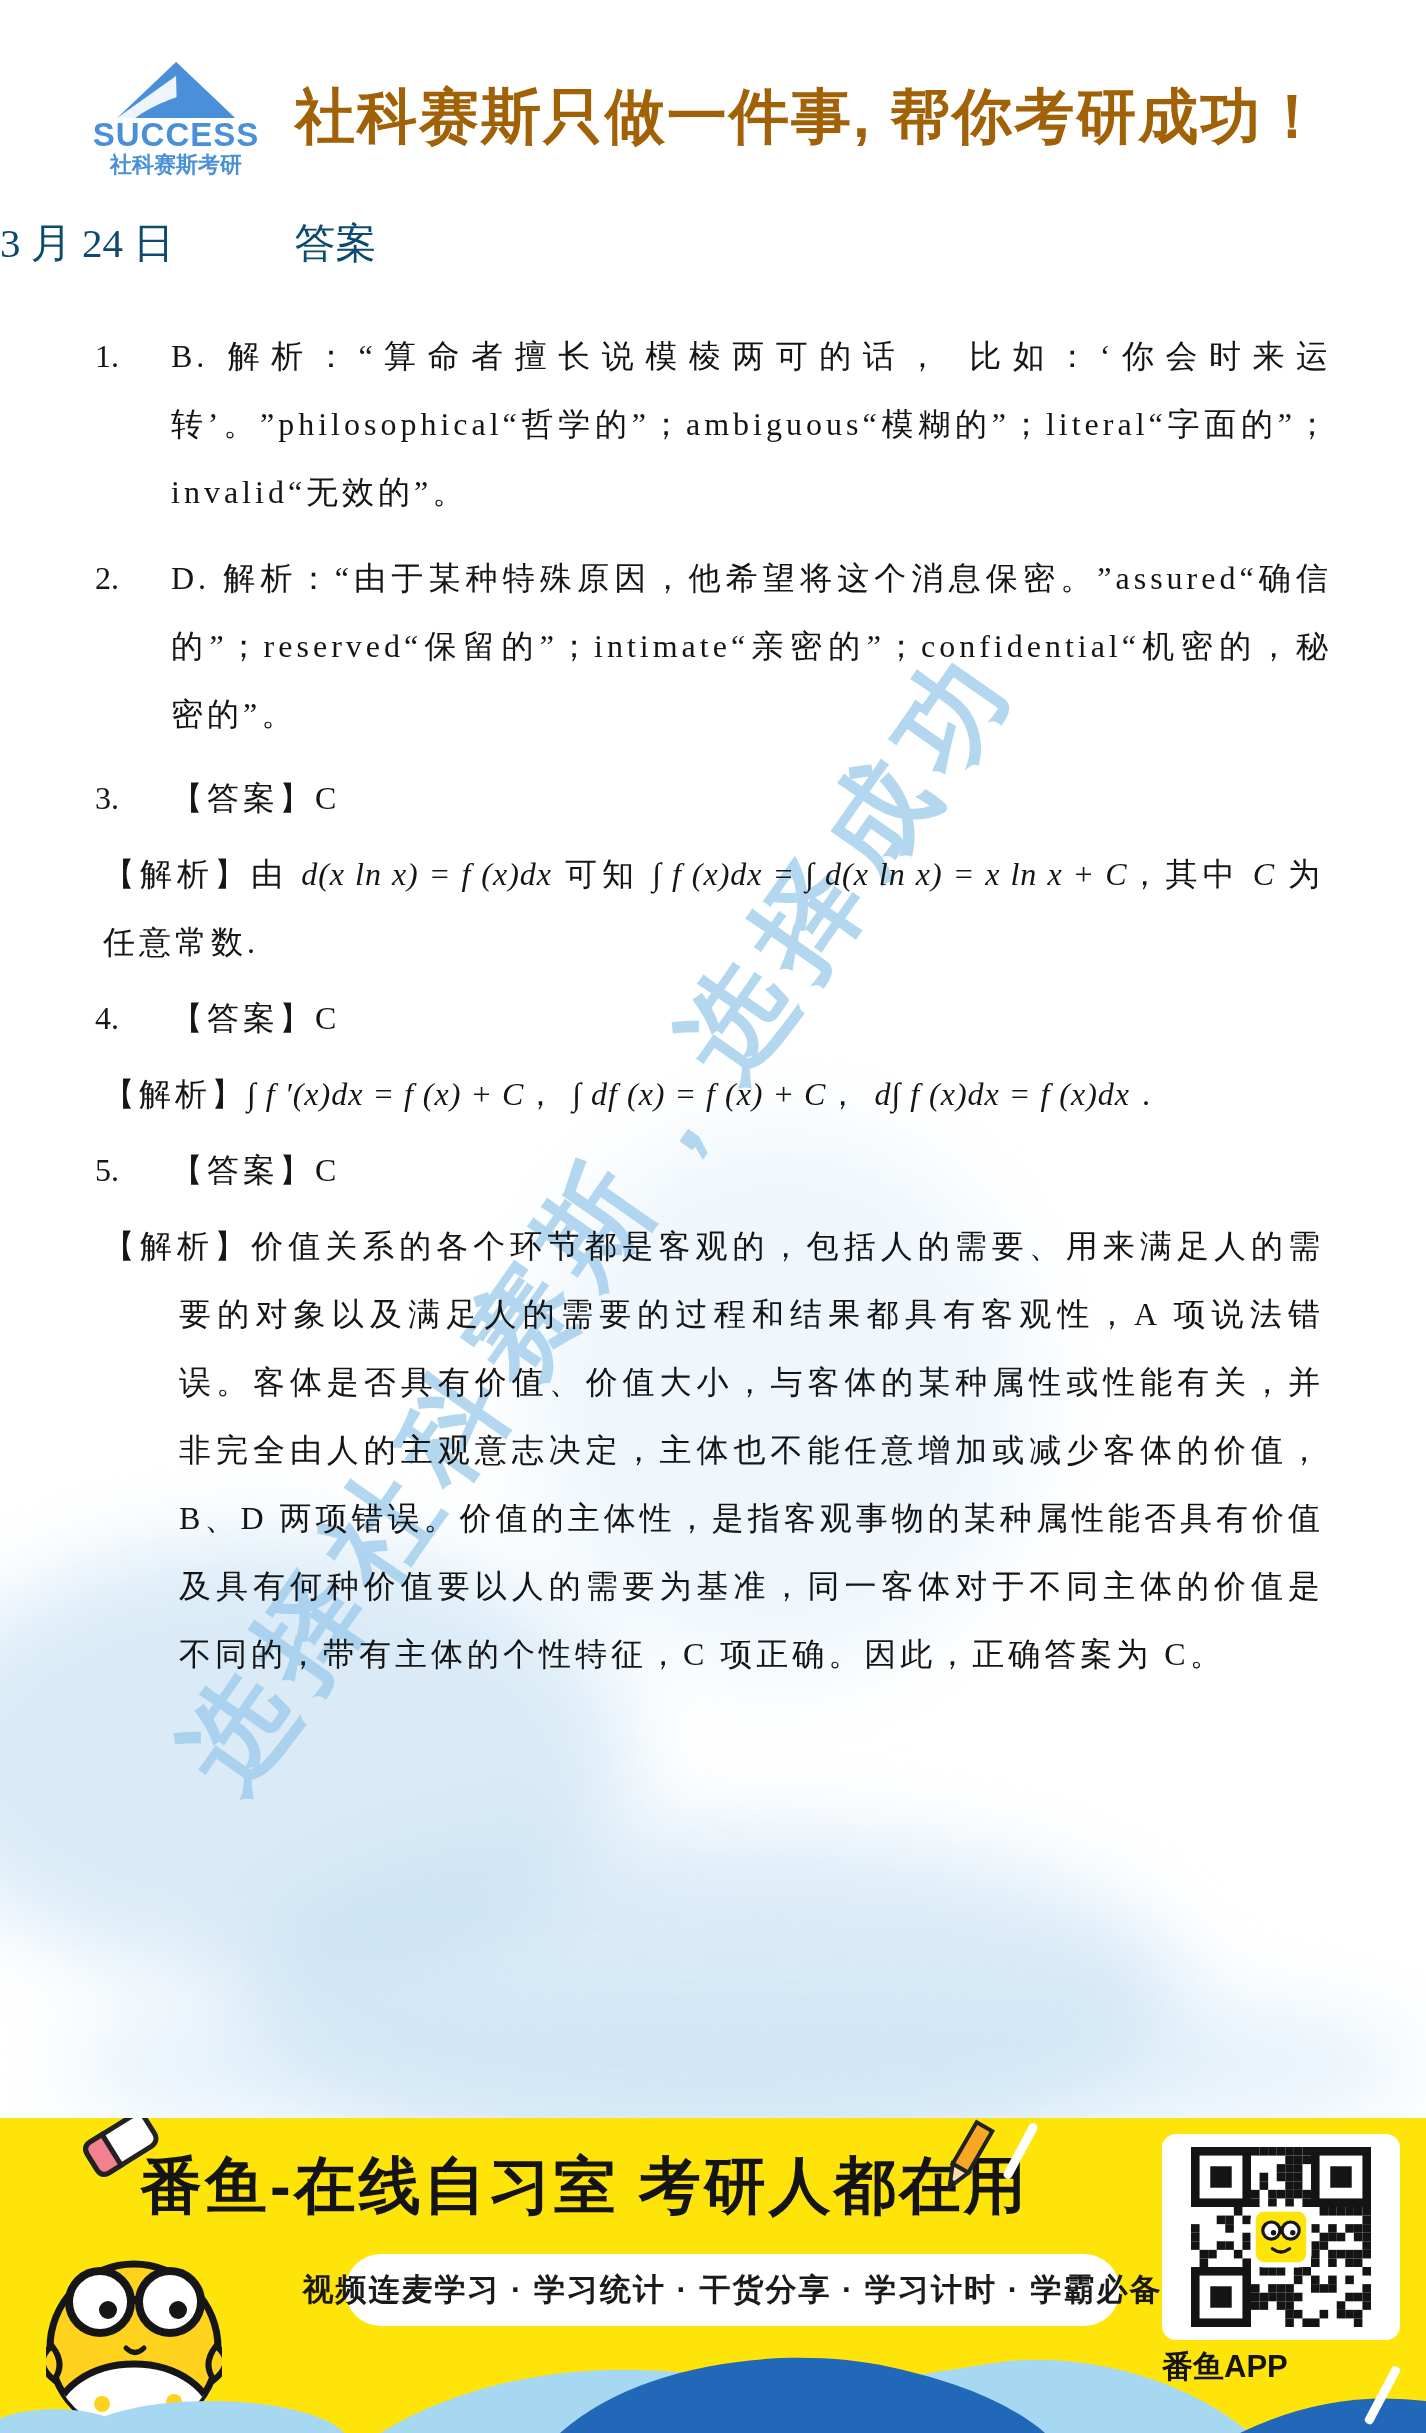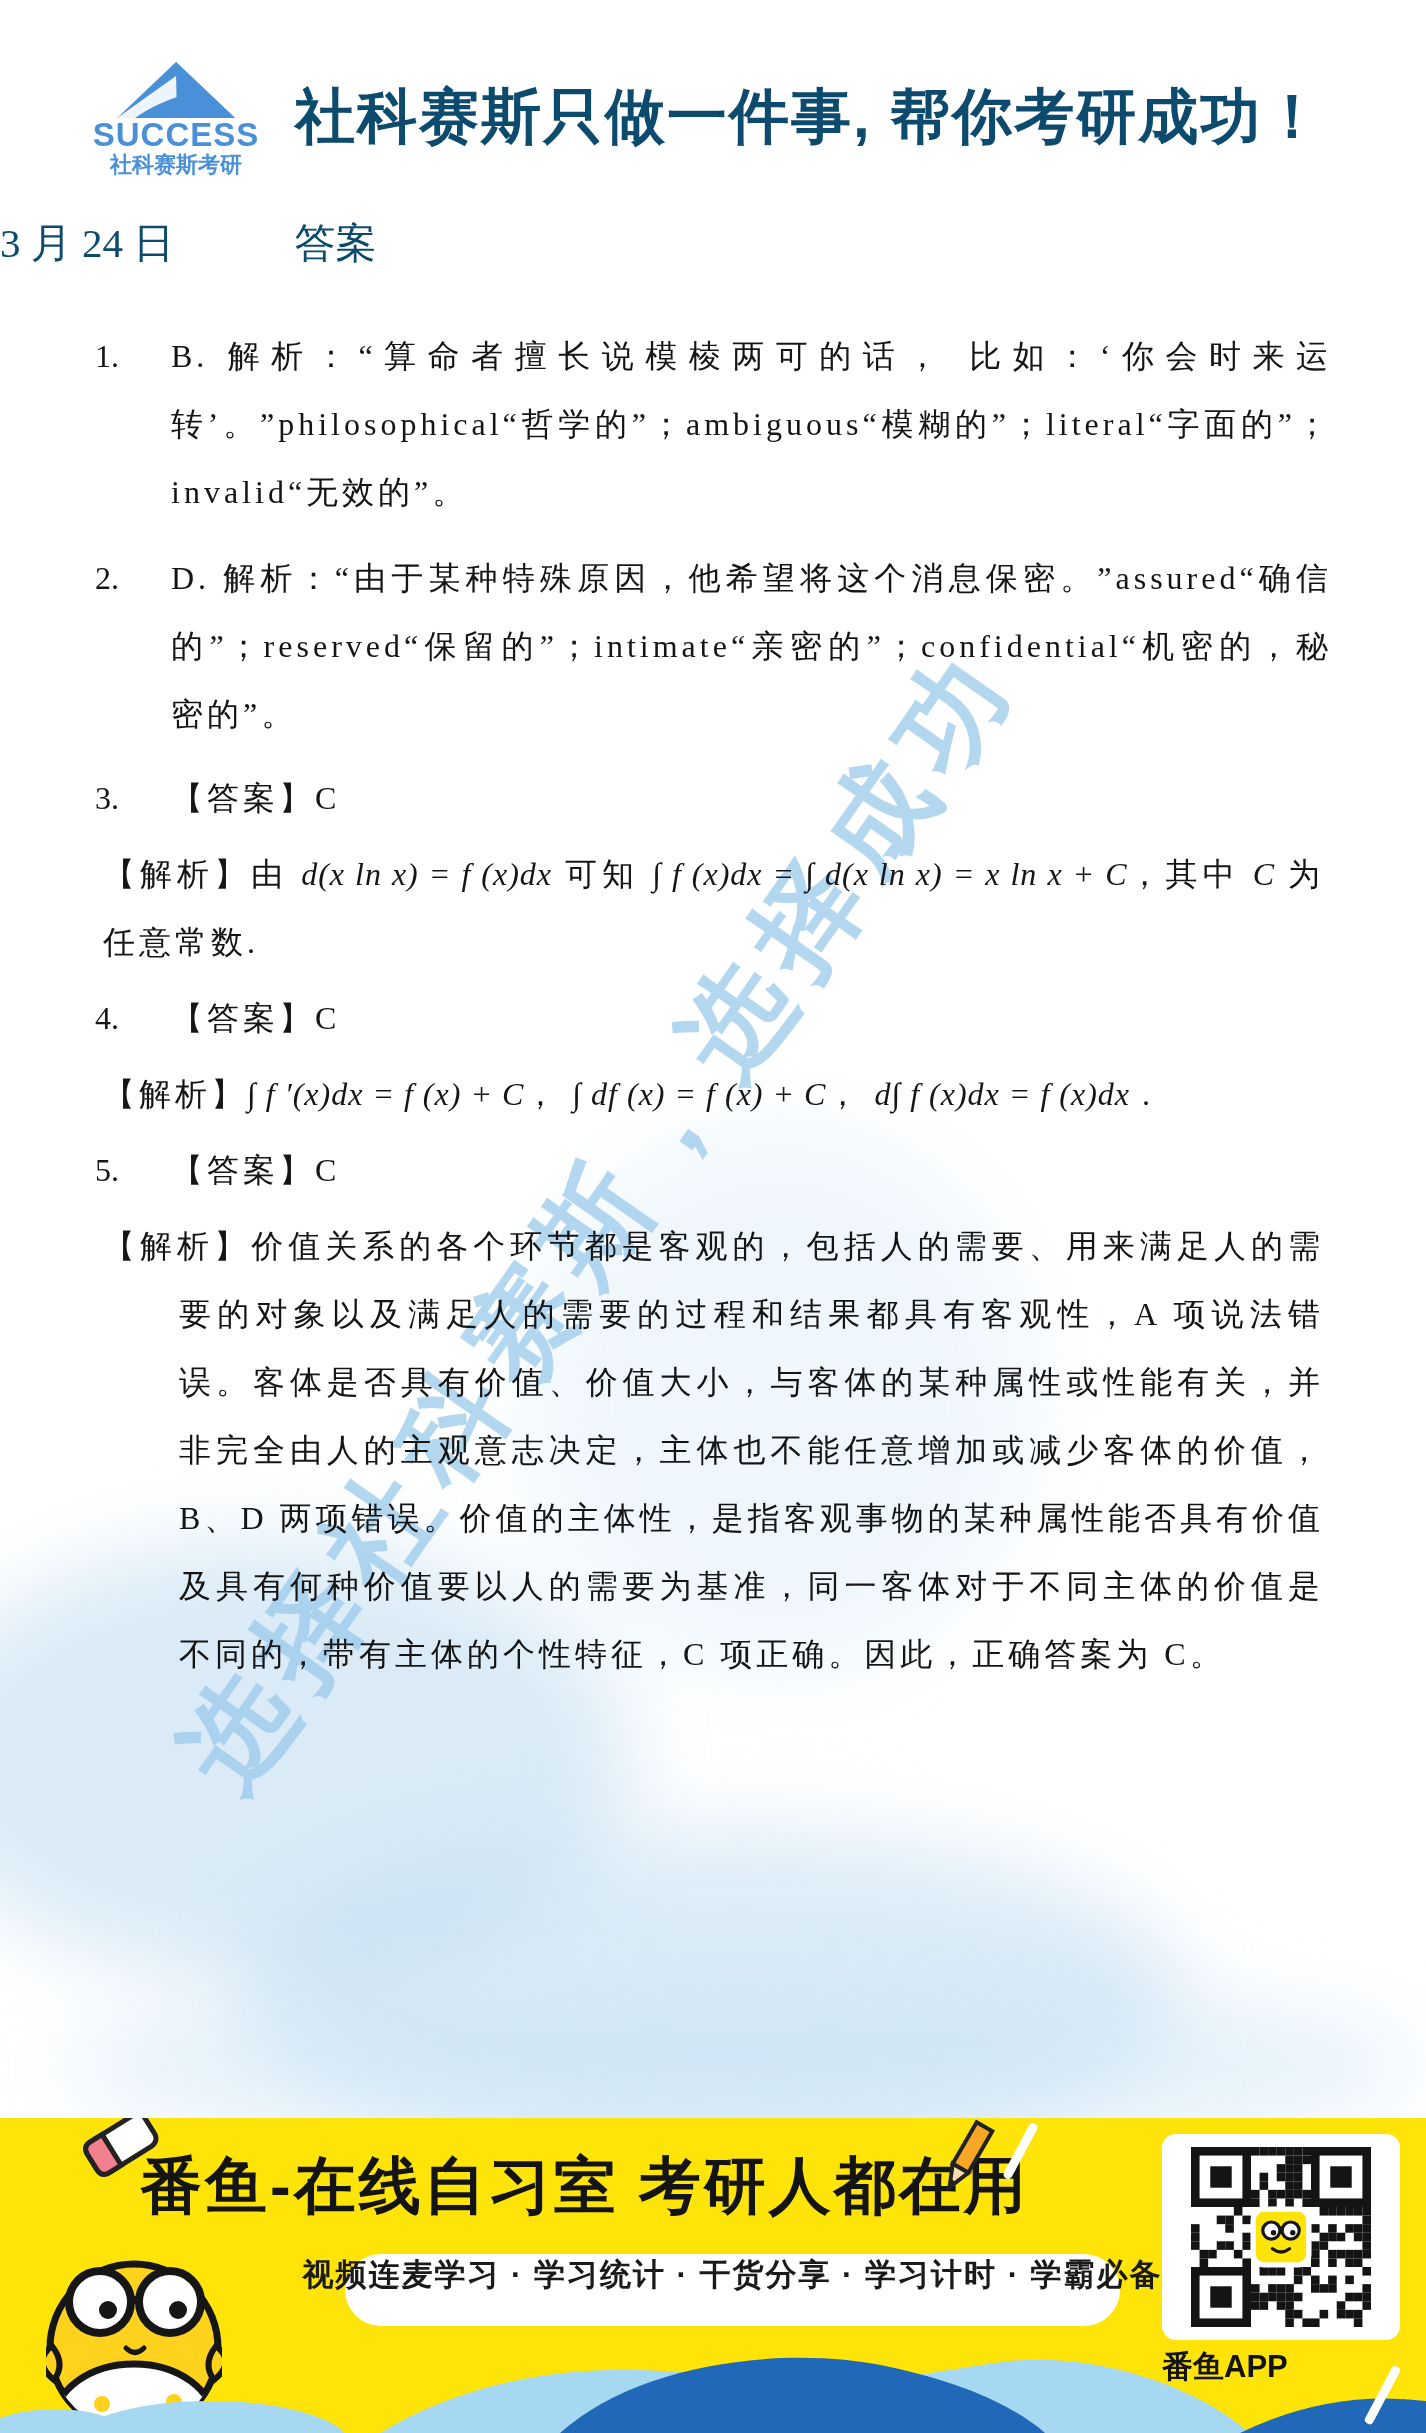--- a/index.html
+++ b/index.html
@@ -7,21 +7,21 @@
         font-family:"Liberation Serif",serif;margin:0 auto;}
 
   
   .header{position:absolute;top:56px;left:88px;display:flex;align-items:flex-end;}
   .logo-block{width:176px;text-align:center;color:#4a90d8;}
   .logo-tri{display:block;margin:0 auto;}
   .brand{font-family:"Liberation Sans",sans-serif;font-weight:bold;font-size:33px;letter-spacing:1px;line-height:34px;}
   .brand-sub{font-family:Liberation Sans, sans-serif;font-weight:bold;font-size:22px;line-height:26px;}
   .hdr-divider{width:3px;background:#4a90d8;margin:2px 16px 0 12px;}
   .slogan{font-family:"Liberation Sans",sans-serif;font-weight:900;font-size:60px;letter-spacing:2px;
-          color:#0c4a6e;line-height:122px;white-space:nowrap;}
+          color:#a16207;line-height:122px;white-space:nowrap;}
 
   
   .doc-title{position:absolute;top:216px;left:0;width:100%;text-align:left;font-size:41px;color:#0c4a6e;}
   .title-gap{margin-left:110px;}
 
   
   .content{position:absolute;top:322px;left:95px;width:1237px;font-size:32px;line-height:68px;
            letter-spacing:4px;color:#151515;text-align:justify;}
   .item{position:relative;padding-left:76px;margin:0;}
   .item .num{position:absolute;left:0;top:0;letter-spacing:0;}
@@ -40,21 +40,21 @@
   .sp4{left:520px;top:1120px;width:520px;height:560px;background:rgba(205,230,246,.30);}
   .watermark{position:absolute;left:148px;top:1735px;transform:rotate(-55deg);transform-origin:left top;
              font-family:"Liberation Sans",sans-serif;font-weight:bold;font-size:108px;letter-spacing:16px;
              color:rgba(151,200,234,.72);white-space:nowrap;pointer-events:none;}
 
   
   .banner{position:absolute;top:2118px;left:0;width:1426px;height:315px;background:#ffe40a;overflow:hidden;padding-left:39px;}
   .headline{position:absolute;left:140px;top:26px;font-family:"Liberation Sans",sans-serif;font-weight:900;
             font-size:62px;letter-spacing:3px;color:#141414;white-space:nowrap;}
   .pill{position:absolute;left:345px;top:136px;width:775px;height:72px;background:#ffffff;border-radius:40px;
-        display:flex;align-items:flex-start;justify-content:center;}
+        display:flex;align-items:center;justify-content:center;}
   .pill-text{font-family:"Liberation Sans",sans-serif;font-weight:bold;font-size:31px;letter-spacing:2px;color:#1a1a1a;white-space:nowrap;}
   .eraser{position:absolute;left:84px;top:2px;transform:rotate(-32deg);}
   .pencil{position:absolute;left:950px;top:0px;transform:rotate(30deg);}
   .slash{position:absolute;left:1016px;top:2px;width:9px;height:62px;background:#fff;border-radius:5px;transform:rotate(28deg);}
   .fish{position:absolute;left:46px;top:118px;}
   .qr-box{position:absolute;left:1162px;top:16px;width:238px;height:206px;background:#ffffff;border-radius:14px;
           display:flex;align-items:center;justify-content:center;}
   .app-label{position:absolute;left:1162px;top:228px;width:238px;text-align:left;
              font-family:"Liberation Sans",sans-serif;font-weight:900;font-size:31px;color:#141414;}
   .waves{position:absolute;bottom:0;left:0;}

